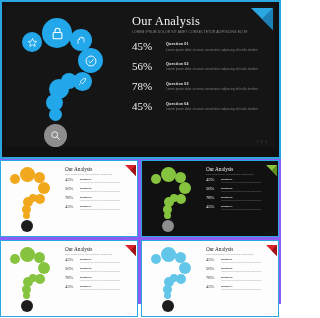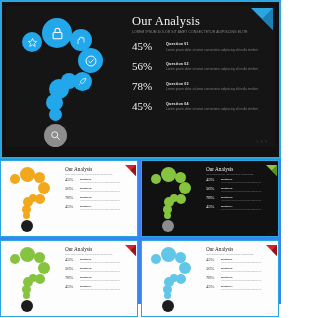--- a/index.html
+++ b/index.html
@@ -1,18 +1,18 @@
 <!DOCTYPE html>
 <html><head>
 <meta charset="utf-8">
 <style>
   html,body{margin:0;padding:0;background:#ffffff;}
   body{width:281px;height:318px;overflow:hidden;font-family:"Liberation Sans",sans-serif;}
 
-  .stage{position:relative;width:281px;height:304px;background:#3b82f6;}
+  .stage{position:relative;width:281px;height:304px;background:#8b5cf6;}
 
   
   .main-slide{position:absolute;left:0;top:0;width:281px;height:159px;
     background:#111111;border:2px solid #2ba6e0;box-sizing:border-box;overflow:hidden;}
   .slide-inner{position:absolute;left:4px;top:4px;right:4px;bottom:10px;background:#151515;}
 
   .corner-ribbon{position:absolute;right:2px;top:2px;width:22px;height:22px;}
   .corner-ribbon svg{display:block;}
 
   

